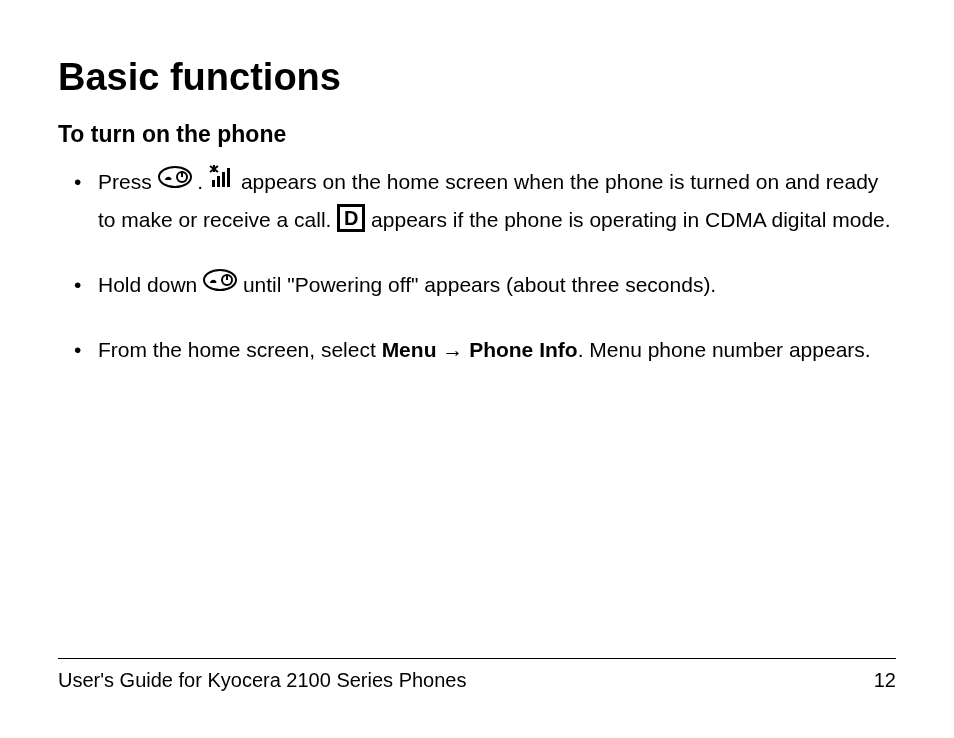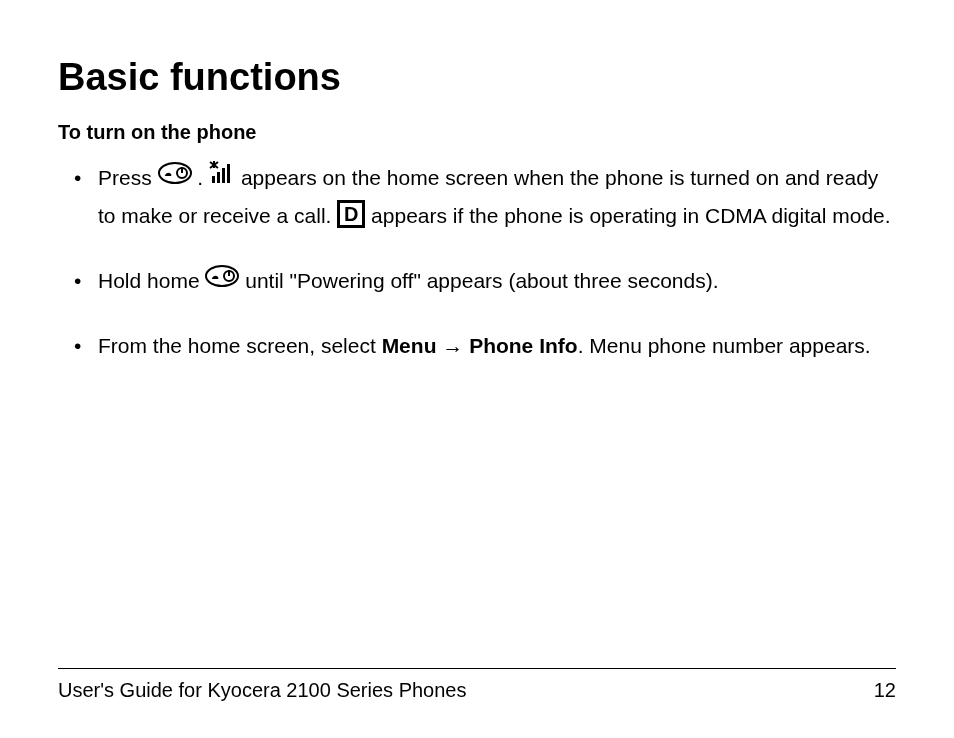--- a/index.html
+++ b/index.html
@@ -17,21 +17,21 @@
     width: 954px;
     height: 738px;
     padding: 56px 58px 0 58px;
   }
   h1 {
     font-size: 38px;
     font-weight: 700;
     margin: 0 0 22px 0;
   }
   h2 {
-    font-size: 20px;
+    font-size: 23px;
     font-weight: 700;
     margin: 0 0 14px 0;
   }
   ul {
     margin: 0 0 28px 0;
     padding: 0 0 0 40px;
     list-style: none;
   }
   li {
     position: relative;
@@ -53,21 +53,21 @@
   .icon {
     display: inline-block;
     vertical-align: middle;
     position: relative;
     top: -2px;
   }
   .footer {
     position: absolute;
     left: 58px;
     right: 58px;
-    bottom: 36px;
+    bottom: 46px;
     border-top: 1px solid #000;
     padding-top: 10px;
     display: flex;
     justify-content: space-between;
     font-size: 20px;
   }
   svg { display: inline-block; }
   .d-box {
     display: inline-flex;
     align-items: center;
@@ -117,21 +117,21 @@
         </svg>
       </span>
       <span> appears on the home screen when the phone is turned on and ready to make or receive a call. </span>
       <span class="d-box">D</span>
       <span> appears if the phone is operating in CDMA digital mode.</span>
     </li>
   </ul>
 
   <ul>
     <li>
-      <span>Hold home </span>
+      <span>Hold down </span>
       <span class="icon">
         <svg width="34" height="22" viewBox="0 0 34 22">
           <ellipse cx="17" cy="11" rx="16" ry="10" fill="none" stroke="#000" stroke-width="2"></ellipse>
           <path d="M7 13 Q10 9 13 12 Q14 13 13 14 L9 14 Q6 14 7 13 Z" fill="#000"></path>
           <circle cx="24" cy="11" r="5" fill="none" stroke="#000" stroke-width="2"></circle>
           <line x1="24" y1="5" x2="24" y2="11" stroke="#000" stroke-width="2"></line>
         </svg>
       </span>
       <span> until "Powering off" appears (about three seconds).</span>
     </li>

